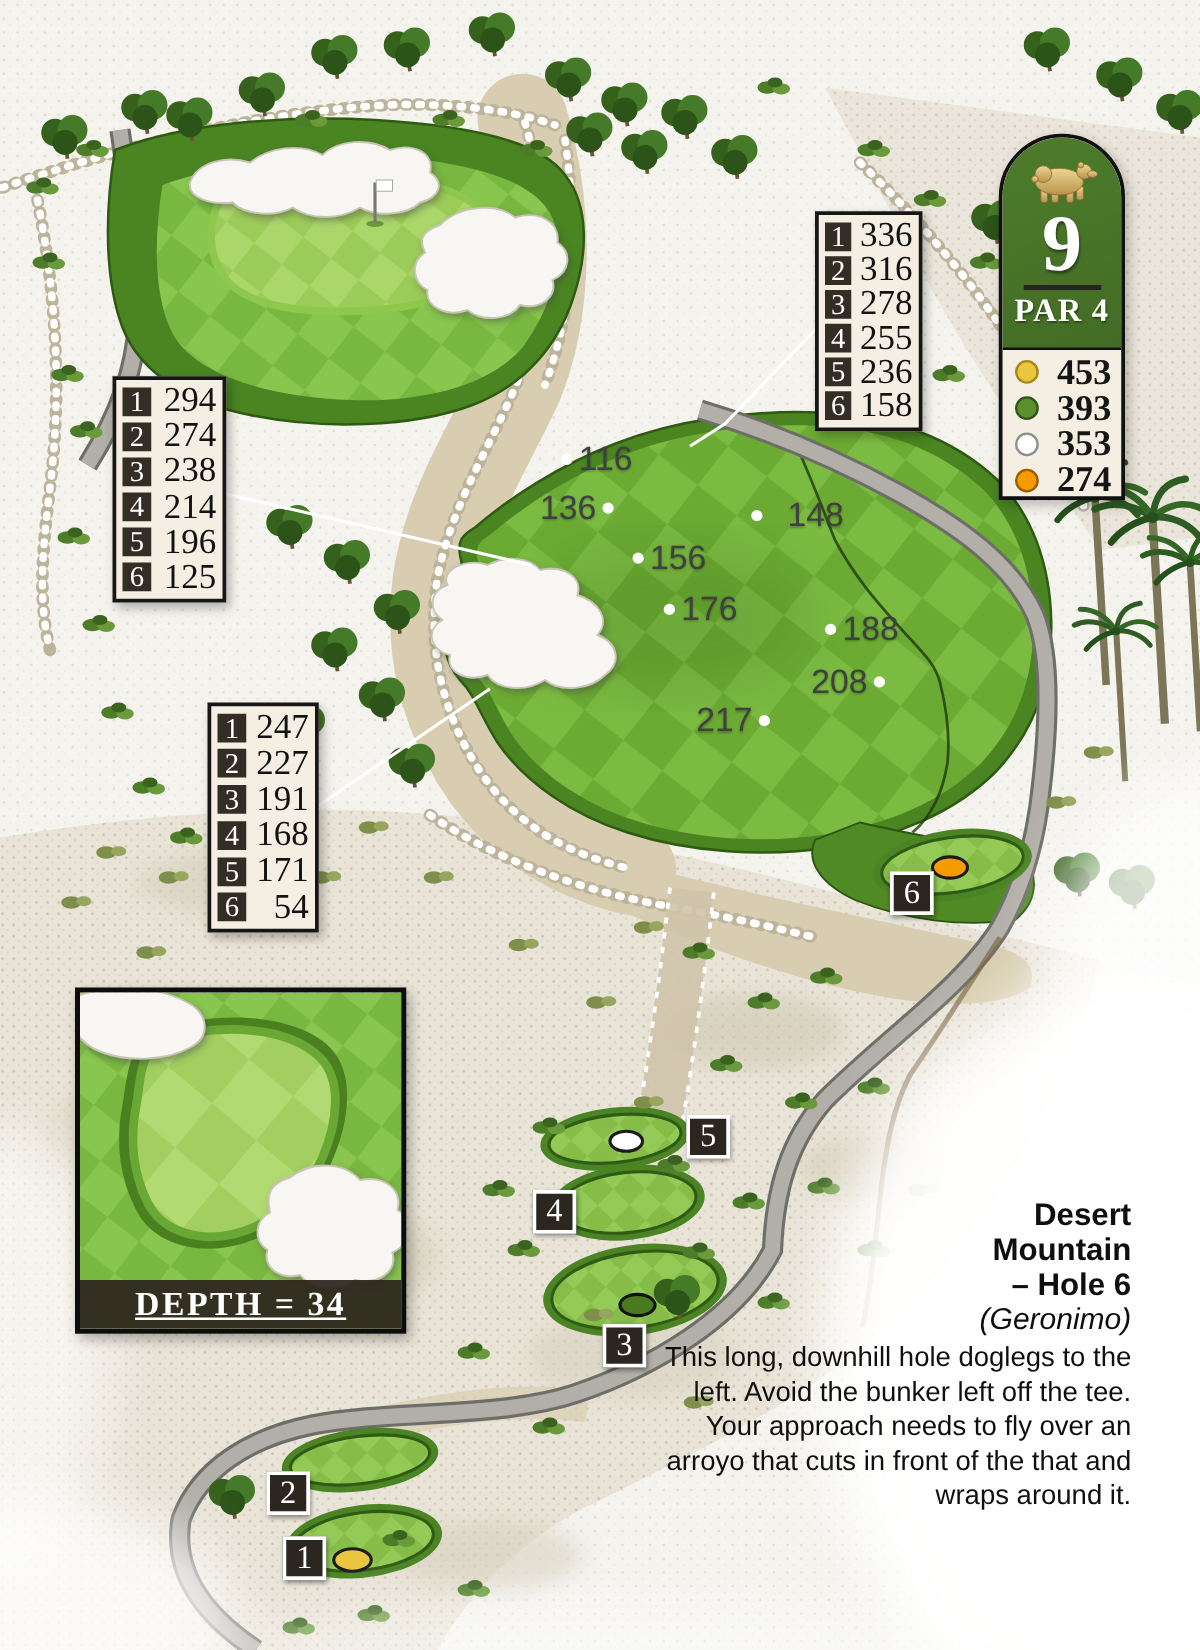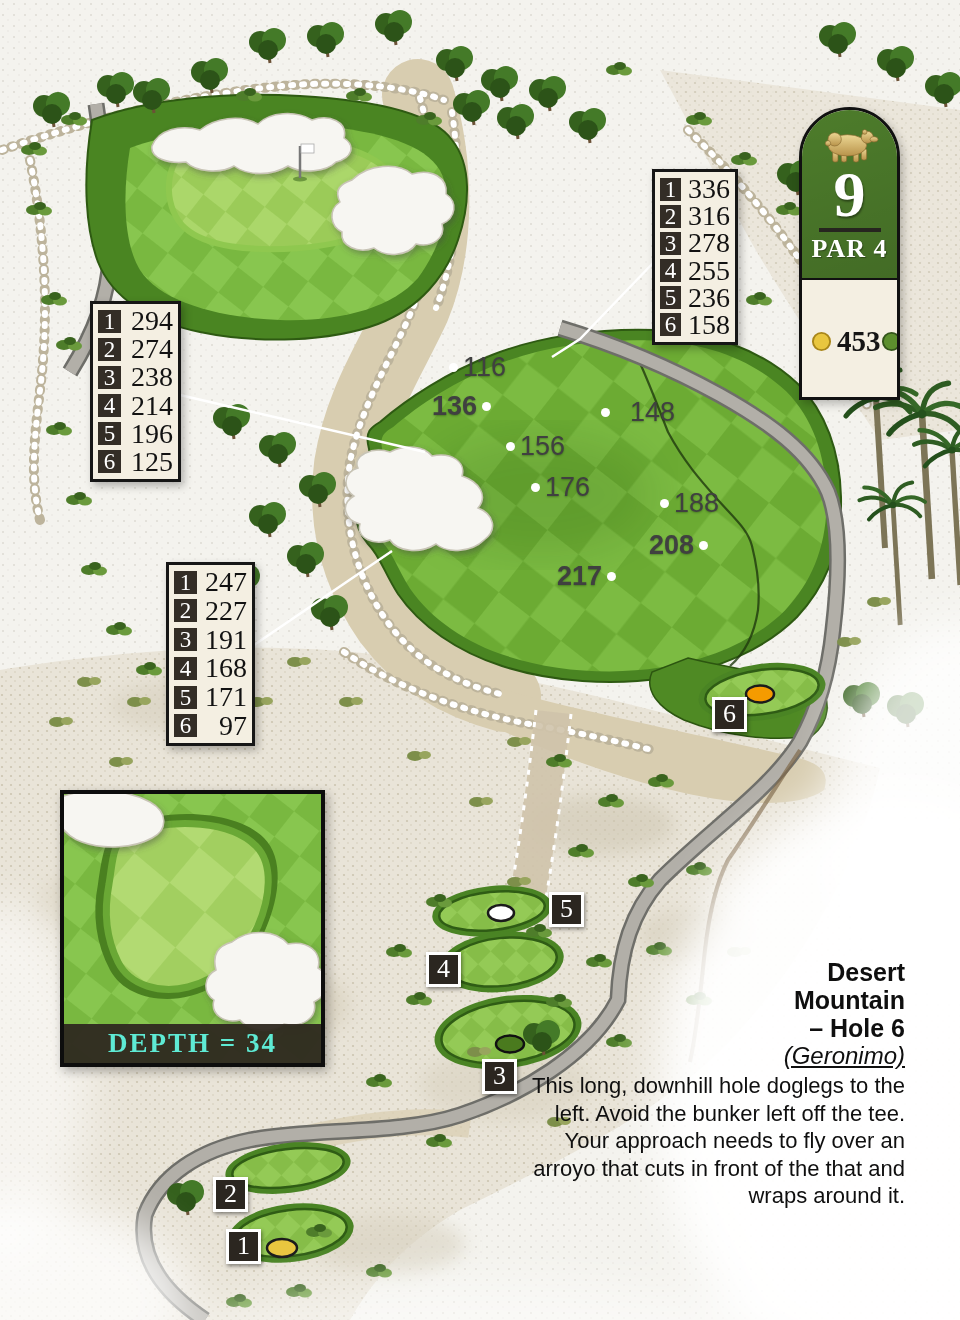--- a/index.html
+++ b/index.html
@@ -12,21 +12,21 @@
         box-sizing:border-box;border:3px solid #111;border-radius:52px 52px 0 0;
         background:#f4efe2;box-shadow:3px 4px 10px rgba(0,0,0,.25);overflow:hidden;}
   #sign .green{height:168px;background:linear-gradient(160deg,#57893100,#00000022),#4d7c2b;
         border-bottom:2px solid #111;display:flex;flex-direction:column;align-items:center;}
   #sign .bear{margin-top:16px;width:70px;height:40px;}
   #sign .num{font:700 64px/58px "Liberation Serif",serif;color:#fff;
         text-shadow:1px 2px 2px rgba(0,0,0,.4);}
   #sign .rule{width:62px;height:4px;background:#26251f;margin:4px 0 2px;}
   #sign .par{font:700 26px/30px "Liberation Serif",serif;color:#fff;letter-spacing:1px;
         text-shadow:1px 1px 1px rgba(0,0,0,.35);}
-  #sign .tees{height:118px;display:flex;flex-direction:row;justify-content:space-evenly;
+  #sign .tees{height:118px;display:flex;flex-direction:column;justify-content:space-evenly;
         padding:2px 8px 4px 9px;}
   #sign .teerow{display:flex;align-items:center;gap:5px;}
   #sign .teerow svg{width:21px;height:21px;flex:0 0 auto;}
   #sign .teerow .yd{flex:1;text-align:right;font:700 29px/26px "Liberation Serif",serif;color:#151515;}
 
   
   .ytable{position:absolute;box-sizing:border-box;background:#f4efe2;
           border:3px solid #161616;padding:4px 5px;display:flex;flex-direction:column;
           justify-content:space-between;box-shadow:3px 4px 8px rgba(0,0,0,.28);}
   .yrow{display:flex;align-items:center;gap:7px;height:26px;}
@@ -34,42 +34,42 @@
        font:23px/23px "Liberation Serif",serif;text-align:center;}
   .yyd{flex:1;text-align:right;font:28px/26px "Liberation Serif",serif;color:#121212;}
   #yt-upper{left:652px;top:169px;width:86px;height:176px;}
   #yt-left {left:90px; top:301px;width:91px;height:181px;}
   #yt-lower{left:166px;top:562px;width:89px;height:184px;}
 
   
   .mk{position:absolute;display:flex;align-items:center;gap:5px;color:#404040;
       font:27px/28px "Liberation Sans",sans-serif;text-shadow:0 1px 2px rgba(10,40,0,.35);}
   .mk .dot{width:9px;height:9px;border-radius:50%;background:#fff;flex:0 0 auto;}
-  .mk.dr{flex-direction:row-reverse;font-weight:bold;}
+  .mk.dr{flex-direction:row-reverse;}
 
   
   .tl{position:absolute;width:35px;height:35px;box-sizing:border-box;background:#2b2620;
       border:3px solid #fff;color:#fff;font:26px/28px "Liberation Serif",serif;
       text-align:center;box-shadow:1px 2px 4px rgba(0,0,0,.45);}
   .tl .ptr{position:absolute;width:13px;height:13px;background:#fff;
       transform:rotate(45deg);z-index:-1;}
   .ptr-tr{top:-7px;right:-7px;} .ptr-bl{bottom:-7px;left:-7px;} .ptr-br{bottom:-7px;right:-7px;}
 
   
   #inset{position:absolute;left:60px;top:790px;width:265px;height:277px;box-sizing:border-box;
          border:4px solid #0d0d0d;box-shadow:3px 4px 10px rgba(0,0,0,.3);overflow:hidden;}
   #inset svg{position:absolute;left:0;top:0;}
   #inset .cap{position:absolute;left:0;right:0;bottom:0;height:39px;
-         background:rgba(46,40,32,.95);color:#5eead4;text-align:center;
-         font:700 27px/39px "Liberation Serif",serif;letter-spacing:2px;}
+         background:rgba(46,40,32,.95);color:#ffffff;text-align:center;
+         font:700 27px/39px "Liberation Serif",serif;letter-spacing:2px;text-decoration:underline;}
 
   
   #desc{position:absolute;left:520px;top:958px;width:385px;text-align:right;color:#0f0f0f;}
   .d-title{font:700 25px/28px "Liberation Sans",sans-serif;}
-  .d-sub{font:italic 400 24px/28px "Liberation Sans",sans-serif;text-decoration:underline;}
+  .d-sub{font:italic 400 24px/28px "Liberation Sans",sans-serif;}
   .d-body{font:400 22px/27.5px "Liberation Sans",sans-serif;margin-top:2px;}
 </style>
 </head>
 <body>
 
 <div id="stage">
 
 <svg id="scene" width="960" height="1320" viewBox="0 0 960 1320">
   <defs>
     <pattern id="speckle" width="11" height="11" patternUnits="userSpaceOnUse">
@@ -516,21 +516,21 @@
   <div class="yrow">
         <span class="ysq">4</span>
         <span class="yyd">168</span>
       </div>
   <div class="yrow">
         <span class="ysq">5</span>
         <span class="yyd">171</span>
       </div>
   <div class="yrow">
         <span class="ysq">6</span>
-        <span class="yyd">97</span>
+        <span class="yyd">54</span>
       </div>
 </div>
 
 <div class="mk" style="left:449px;top:353px;">
       <span class="dot"></span>
       <span>116</span>
     </div>
 <div class="mk dr" style="left:432px;top:392px;">
       <span class="dot"></span>
       <span>136</span>

